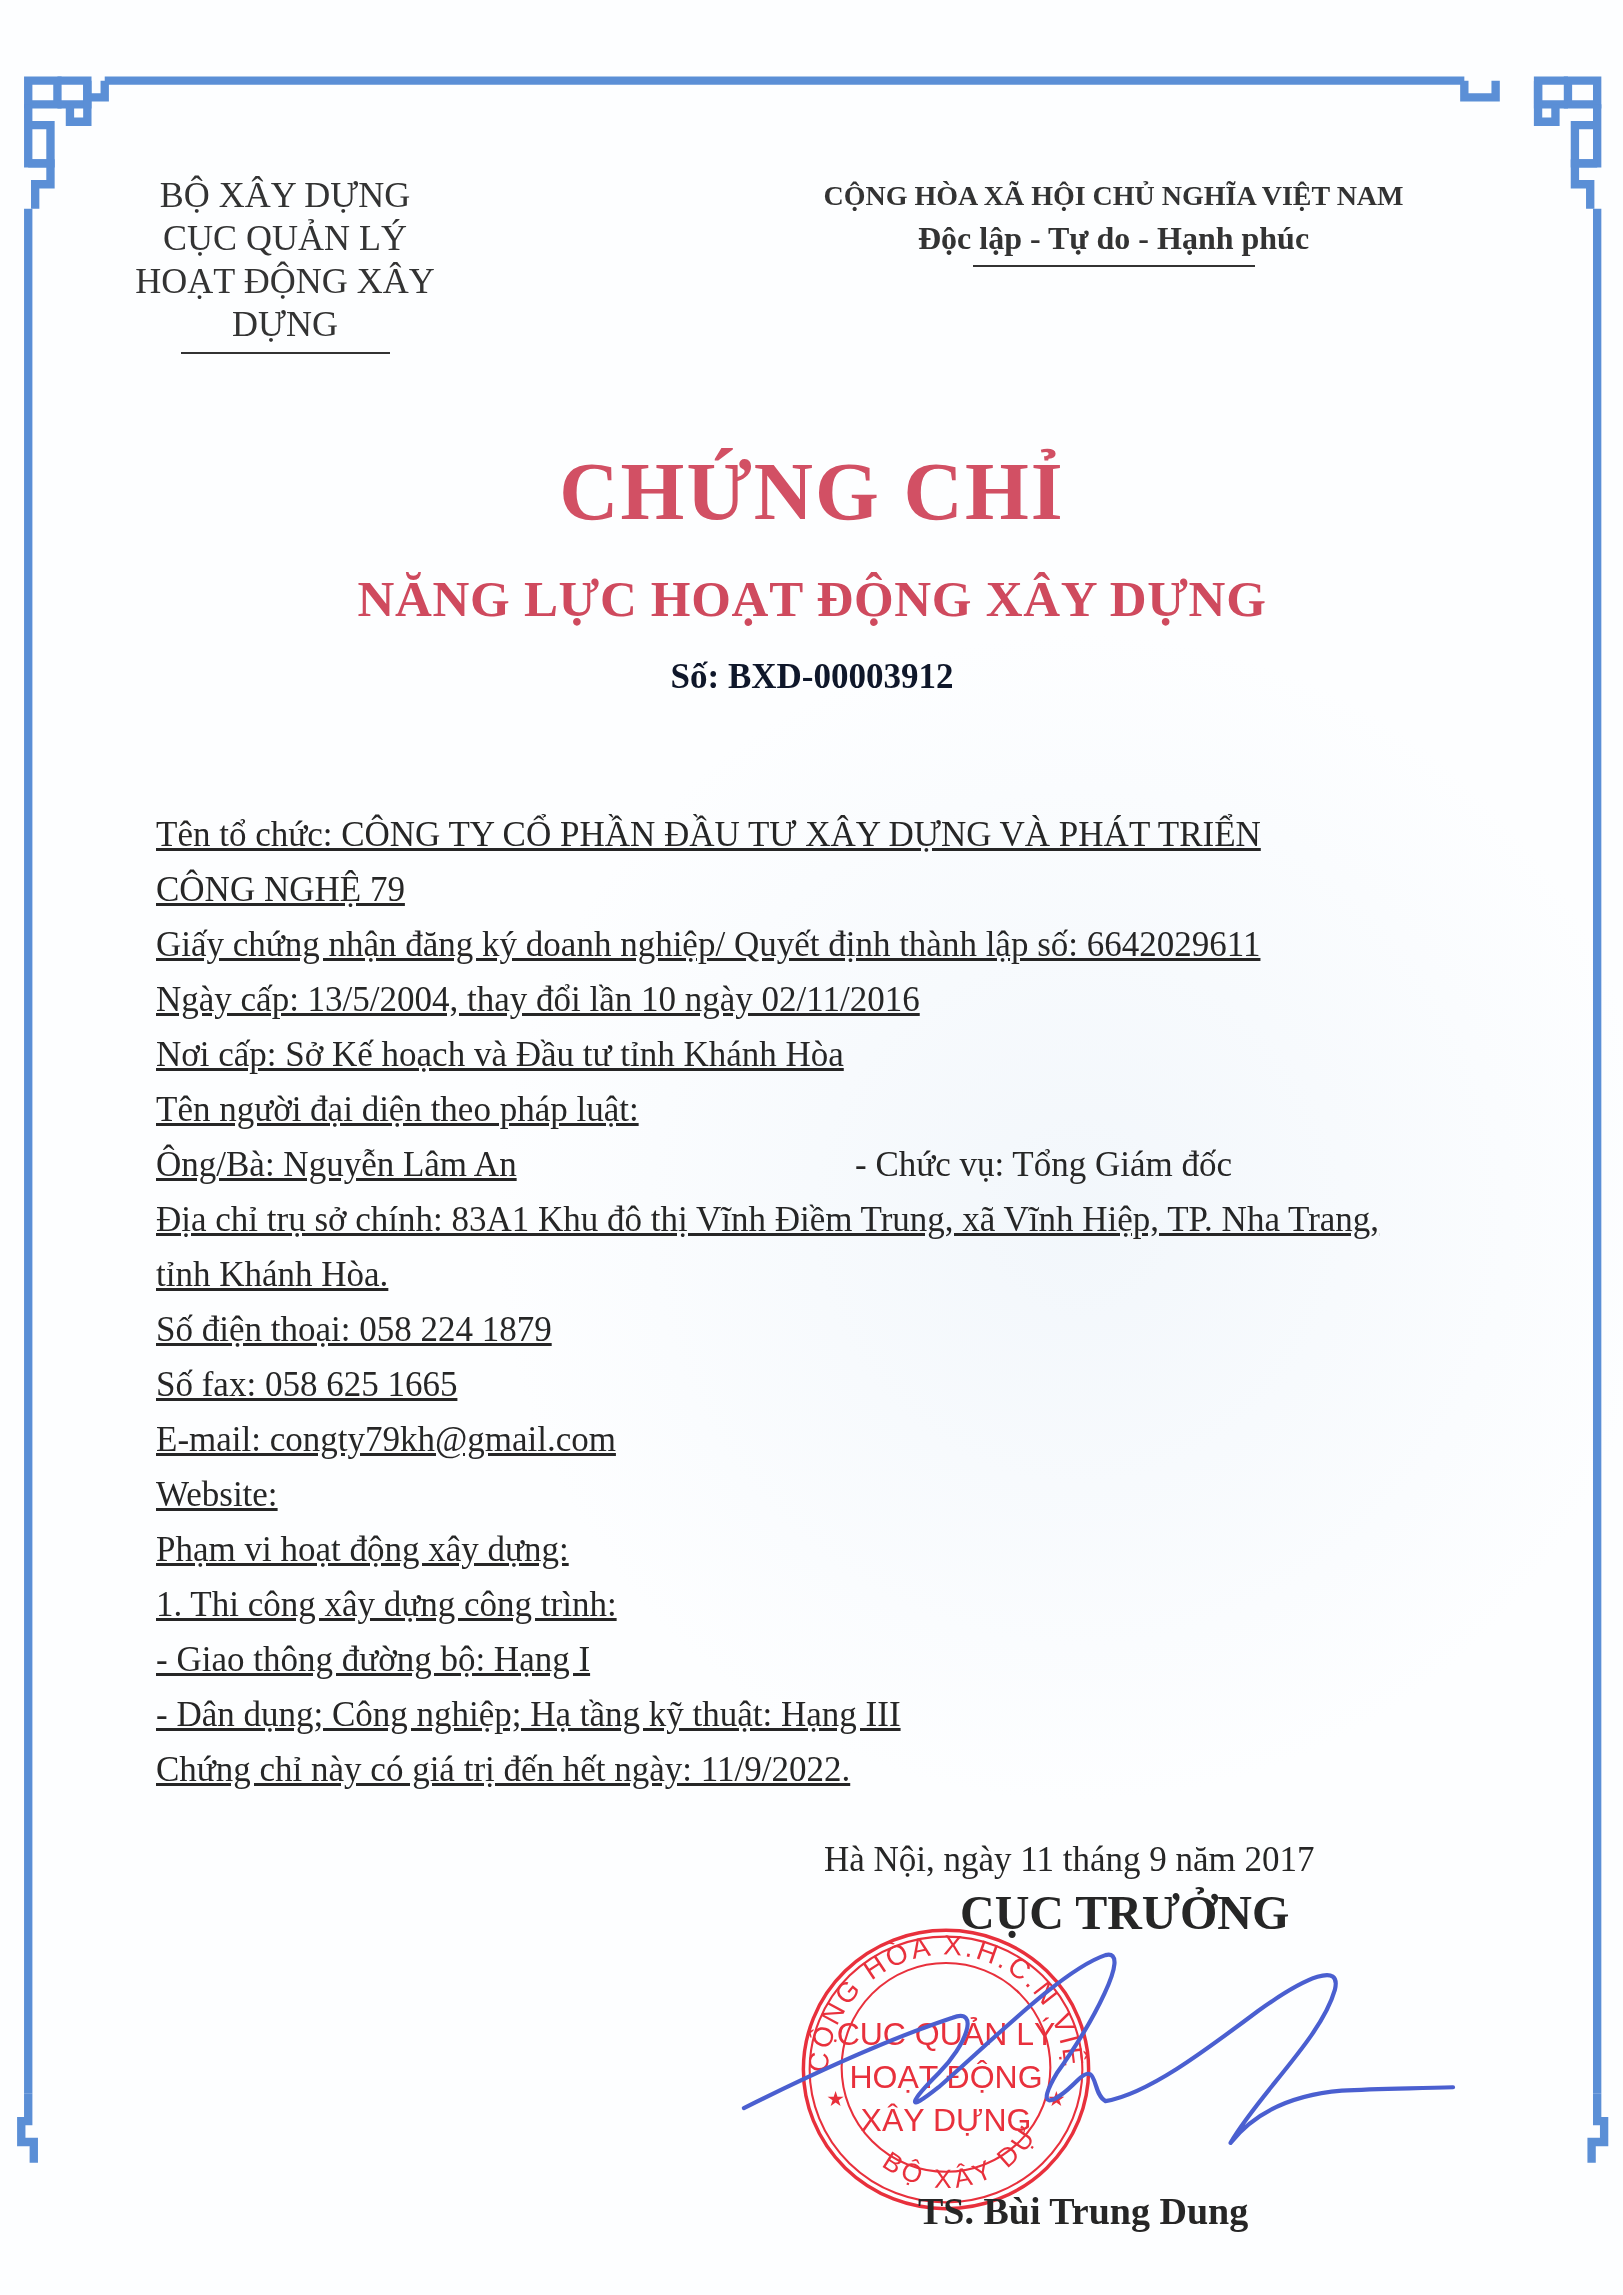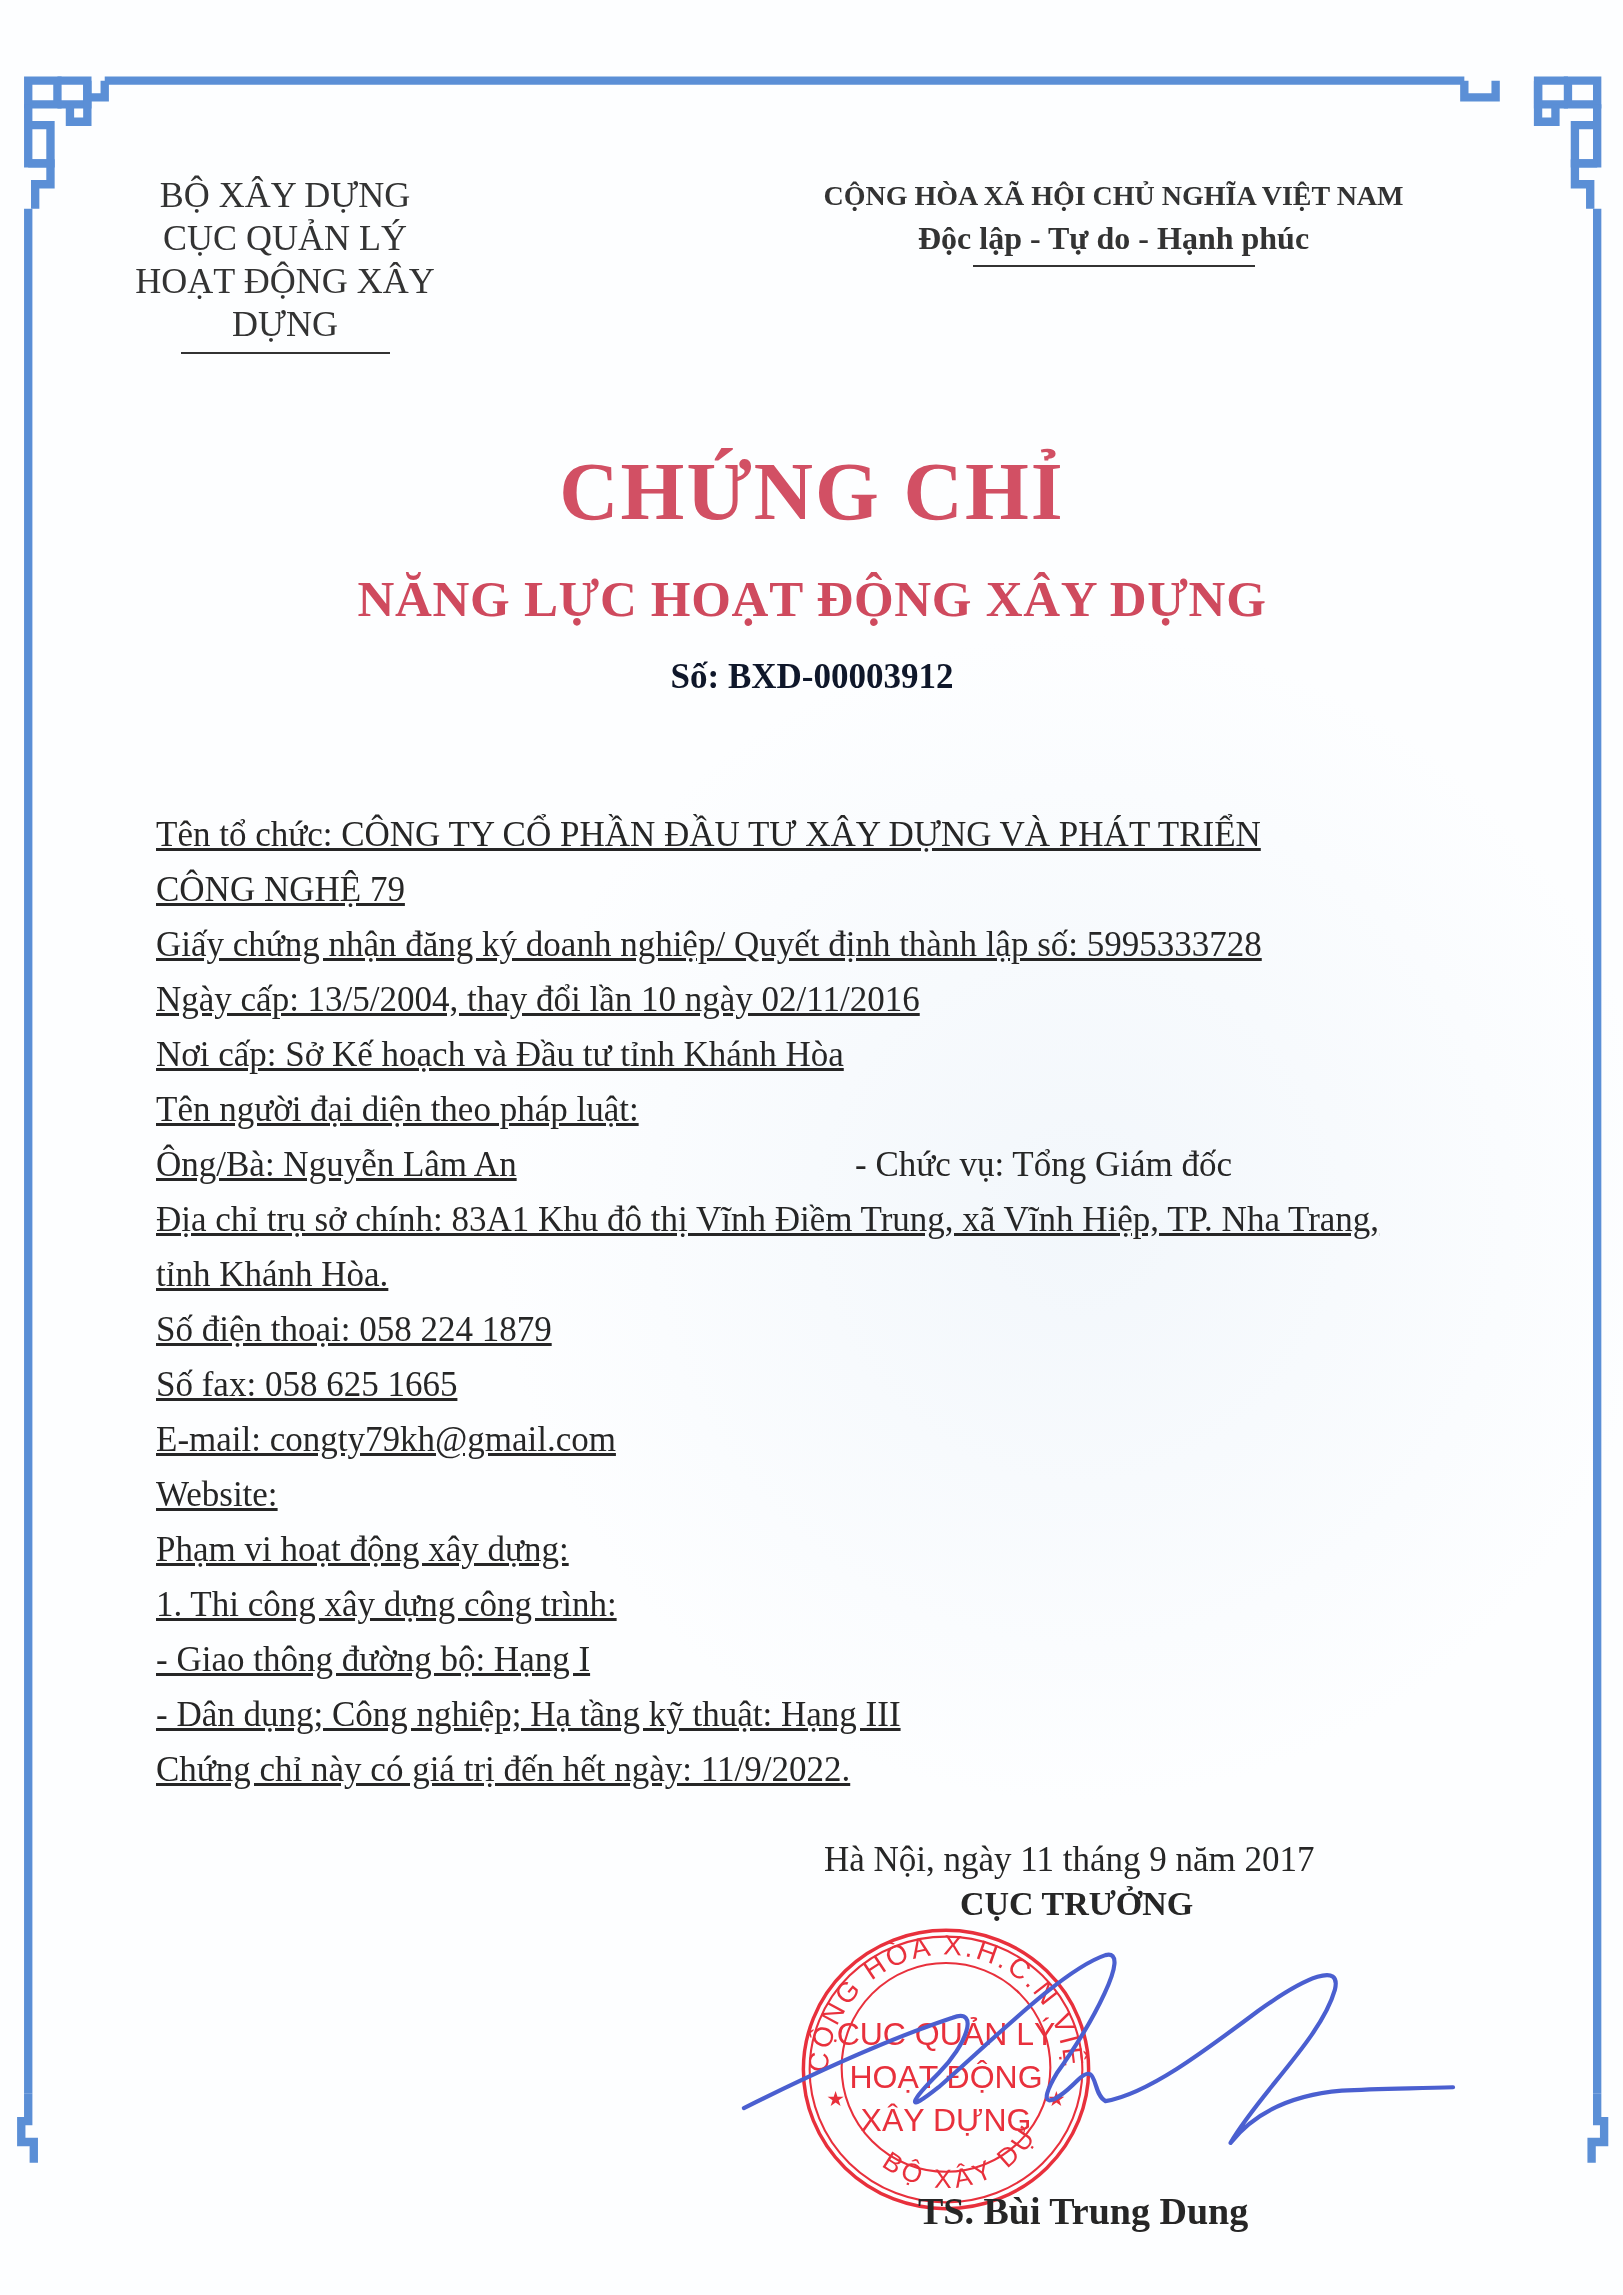--- a/index.html
+++ b/index.html
@@ -45,21 +45,21 @@
     }
     .body-text div { white-space: nowrap; }
     .rep-row { position: relative; }
     .rep-row .pos { position: absolute; left: 699px; top: 0; }
     .sig-date {
       position: absolute; left: 824px; top: 1840px;
       font-size: 35px; color: #262626;
     }
     .sig-title {
       position: absolute; left: 960px; top: 1885px;
-      font-size: 34px; font-weight: bold; color: #262626;
+      font-size: 48px; font-weight: bold; color: #262626;
     }
     .sig-name {
       position: absolute; left: 918px; top: 2160px;
       font-size: 38px; font-weight: bold; color: #262626; margin-top: 29px;
     }
     .stamp { position: absolute; left: 779px; top: 1906px; }
     .signature { position: absolute; left: 730px; top: 1934px; }
   </style>
 </head>
 <body>
@@ -108,21 +108,21 @@
   <div class="underline" style="width:282px"></div>
 </div>
 
 <div class="title1">CHỨNG CHỈ</div>
 <div class="title2">NĂNG LỰC HOẠT ĐỘNG XÂY DỰNG</div>
 <div class="number">Số: BXD-00003912</div>
 
 <div class="body-text">
   <div>Tên tổ chức: CÔNG TY CỔ PHẦN ĐẦU TƯ XÂY DỰNG VÀ PHÁT TRIỂN</div>
   <div>CÔNG NGHỆ 79</div>
-  <div>Giấy chứng nhận đăng ký doanh nghiệp/ Quyết định thành lập số: 5995333728</div>
+  <div>Giấy chứng nhận đăng ký doanh nghiệp/ Quyết định thành lập số: 6642029611</div>
   <div>Ngày cấp: 13/5/2004, thay đổi lần 10 ngày 02/11/2016</div>
   <div>Nơi cấp: Sở Kế hoạch và Đầu tư tỉnh Khánh Hòa</div>
   <div>Tên người đại diện theo pháp luật:</div>
   <div class="rep-row">
     <span>Ông/Bà: Nguyễn Lâm An</span>
     <span class="pos">- Chức vụ: Tổng Giám đốc</span>
   </div>
   <div>Địa chỉ trụ sở chính: 83A1 Khu đô thị Vĩnh Điềm Trung, xã Vĩnh Hiệp, TP. Nha Trang,</div>
   <div>tỉnh Khánh Hòa.</div>
   <div>Số điện thoại: 058 224 1879</div>

